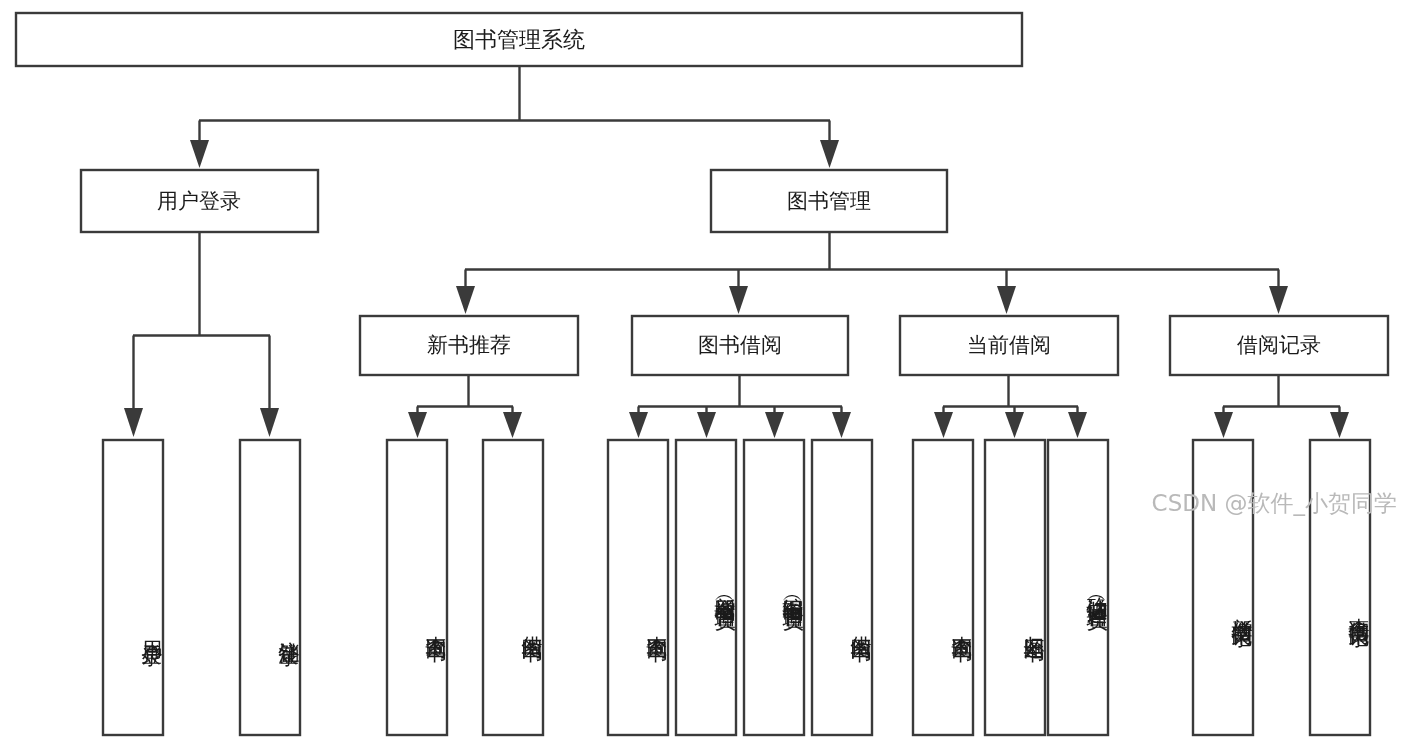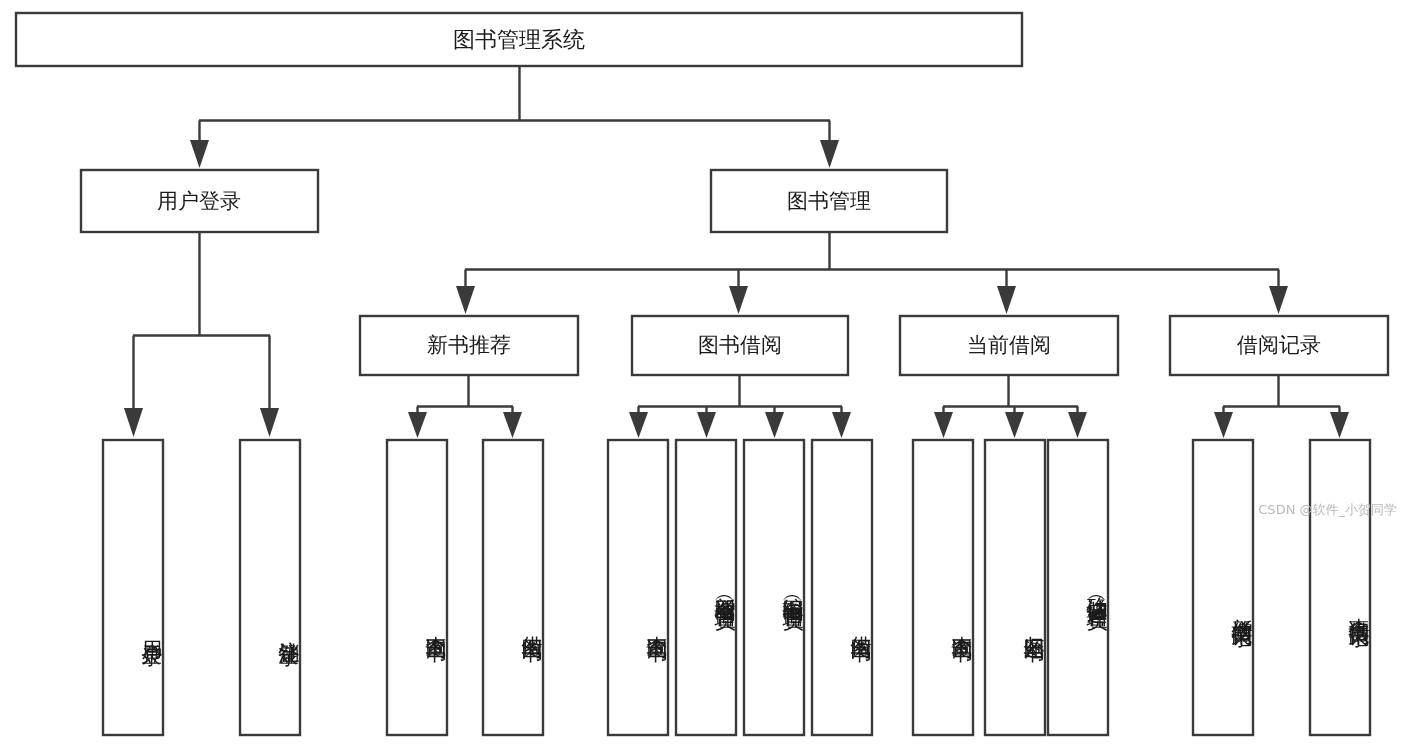--- a/index.html
+++ b/index.html
@@ -68,21 +68,21 @@
     display: flex;
     align-items: flex-start;
     justify-content: center;
     pointer-events: none;
   }
   .watermark {
     position: absolute;
     right: 8px;
     bottom: 6px;
     font-family: "DejaVu Sans", "Liberation Sans", sans-serif;
-    font-size: 13px;
+    font-size: 23px;
     color: #b9b9b9;
     white-space: nowrap;
   }
 </style>
 </head>
 <body>
 
 <div id="diagram-root">
 
   <svg class="flow" viewBox="0 0 1405 747">

